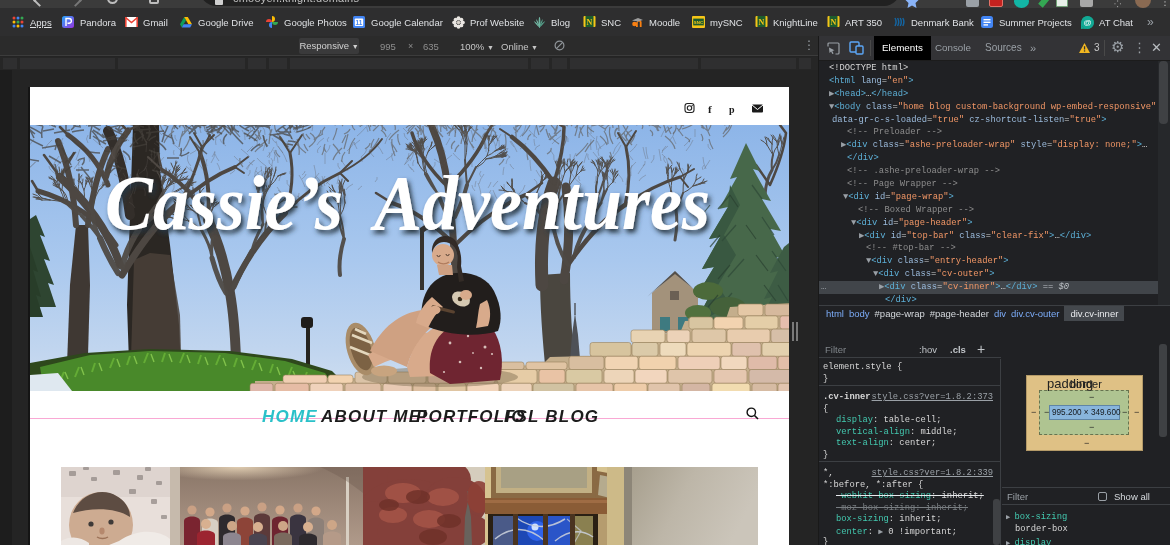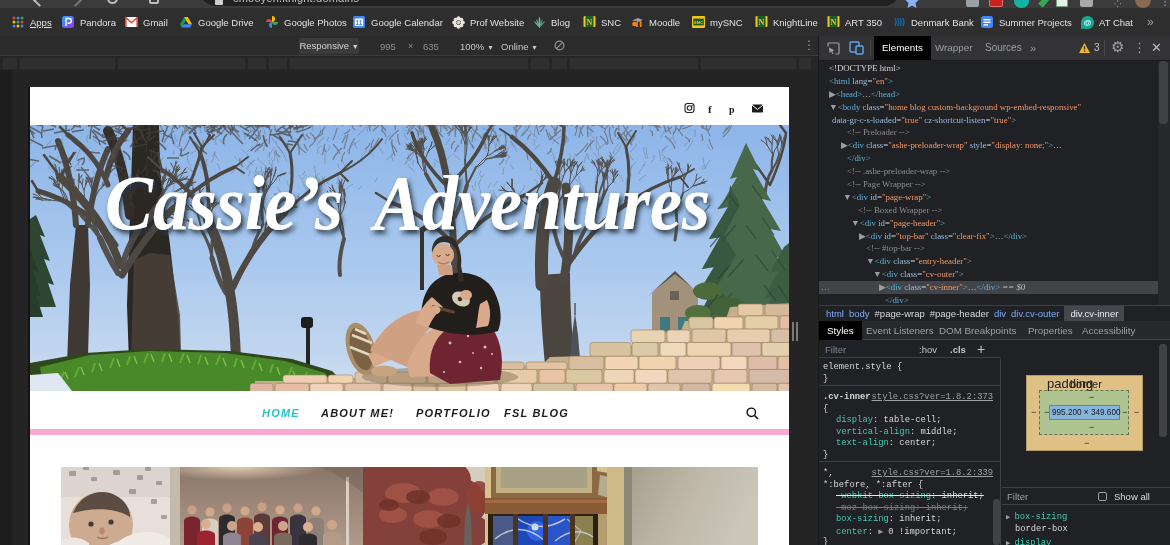--- a/index.html
+++ b/index.html
@@ -188,21 +188,21 @@
     <svg class="abs" style="left:9px;top:6px;" width="13" height="13" viewBox="0 0 13 13">
         <path d="M1 4.5 V2 a1 1 0 0 1 1-1 h9 a1 1 0 0 1 1 1 v9 a1 1 0 0 1 -1 1 H8.5" stroke="#9aa0a6" stroke-width="1.2" fill="none"></path>
         <path d="M2 5.5 L7.5 8.2 L5.3 8.9 L6.6 11.5 L5.3 12.1 L4.1 9.5 L2.5 11Z" fill="#9aa0a6"></path>
       </svg>
     <svg class="abs" style="left:31px;top:5px;" width="15" height="14" viewBox="0 0 15 14">
         <rect x="1" y="1" width="9" height="10" rx="1" stroke="#5ca7f8" stroke-width="1.4" fill="none"></rect>
         <rect x="7" y="5" width="7" height="8" rx="1" stroke="#5ca7f8" stroke-width="1.4" fill="#333336"></rect>
       </svg>
     <div class="abs" style="left:52px;top:4px;width:1px;height:16px;background:#494949;"></div>
     <div class="abs" style="left:56px;top:0px;height:24px;background:#000;color:#fff;font-size:9.8px;line-height:24px;padding:0 8px;">Elements</div>
-    <div class="abs" style="left:117px;top:0px;height:24px;color:#9aa0a6;font-size:9.8px;line-height:24px;">Wrapper</div>
+    <div class="abs" style="left:117px;top:0px;height:24px;color:#9aa0a6;font-size:9.8px;line-height:24px;">Console</div>
     <div class="abs" style="left:167px;top:0px;height:24px;color:#9aa0a6;font-size:10px;line-height:24px;">Sources</div>
     <div class="abs" style="left:212px;top:0px;height:24px;color:#9aa0a6;font-size:11px;line-height:24px;">»</div>
     <svg class="abs" style="left:261px;top:7px;" width="11" height="10" viewBox="0 0 11 10">
         <path d="M5.5 0 L11 10 H0Z" fill="#f2b720"></path>
         <rect x="4.9" y="3.2" width="1.3" height="3.3" fill="#333"></rect>
         <rect x="4.9" y="7.3" width="1.3" height="1.3" fill="#333"></rect>
       </svg>
     <div class="abs" style="left:276px;top:0px;height:24px;color:#c6c6c6;font-size:10px;line-height:24px;">3</div>
     <div class="abs" style="left:286px;top:4px;width:1px;height:16px;background:#494949;"></div>
     <div class="abs" style="left:293px;top:-1px;color:#9aa0a6;font-size:15px;line-height:24px;">⚙</div>
@@ -467,21 +467,21 @@
 
           <path d="M407 140 L409 150 L423 150 L422 140 Z" fill="#cfa183"></path>
         </g>
 
         <g filter="url(#tsh)" fill="#ffffff" font-family="Liberation Serif" font-style="italic" font-weight="bold" font-size="78">
           <text x="75" y="104" textLength="238" lengthAdjust="spacingAndGlyphs">Cassie’s</text>
           <text x="344" y="104" textLength="336" lengthAdjust="spacingAndGlyphs">Adventures</text>
         </g>
       </svg>
 
-      <div class="abs" style="left:0;top:304px;width:759px;height:44px;background:#fff;border-bottom:6px solid #f9a8d4;font-style:italic;font-weight:bold;font-size:11px;letter-spacing:1.2px;color:#1c1c1c;">
+      <div class="abs" style="left:0;top:304px;width:759px;height:28px;background:#fff;border-bottom:1px solid #f9a8d4;font-style:italic;font-weight:bold;font-size:17px;letter-spacing:1.2px;color:#1c1c1c;">
         <span class="abs" style="left:232px;top:16px;color:#2bc1c9;">HOME</span>
         <span class="abs" style="left:291px;top:16px;">ABOUT ME!</span>
         <span class="abs" style="left:386px;top:16px;">PORTFOLIO</span>
         <span class="abs" style="left:474px;top:16px;">FSL BLOG</span>
         <svg class="abs" style="left:716px;top:16px;" width="13" height="13" viewBox="0 0 13 13">
             <circle cx="5.3" cy="5.3" r="4.2" stroke="#111" stroke-width="1.4" fill="none"></circle>
             <line x1="8.5" y1="8.5" x2="12" y2="12" stroke="#111" stroke-width="1.6"></line>
           </svg>
       </div>
 
@@ -628,21 +628,21 @@
           <rect width="8" height="78" fill="#8d8678"></rect>
         </svg>
       </div>
     </div>
   </div>
   <div class="abs" style="left:818px;top:36px;width:1px;height:509px;background:#191919;"></div>
   <div class="abs" style="left:792px;top:322px;width:2px;height:19px;background:#7a7a7a;"></div>
   <div class="abs" style="left:796px;top:322px;width:2px;height:19px;background:#7a7a7a;"></div>
   <div id="devtools" class="abs">
 
-    <div class="abs" style="left:0;top:1px;width:351px;font-family:Liberation Serif, serif;">
+    <div class="abs" style="left:0;top:1px;width:351px;">
       <div class="tl" style="padding-left:10px;"><span class="pln">&lt;!DOCTYPE html&gt;</span></div>
       <div class="tl" style="padding-left:10px;"><span class="tag">&lt;html</span> <span class="atn">lang</span><span class="pln">=</span><span class="atv">"en"</span><span class="tag">&gt;</span></div>
       <div class="tl" style="padding-left:10px;"><span class="arr">▶</span><span class="tag">&lt;head&gt;</span><span class="pln">…</span><span class="tag">&lt;/head&gt;</span></div>
       <div class="tl" style="padding-left:10px;"><span class="arr">▼</span><span class="tag">&lt;body</span> <span class="atn">class</span><span class="pln">=</span><span class="atv">"home blog custom-background wp-embed-responsive"</span></div>
       <div class="tl" style="padding-left:13px;"><span class="atn">data-gr-c-s-loaded</span><span class="pln">=</span><span class="atv">"true"</span> <span class="atn">cz-shortcut-listen</span><span class="pln">=</span><span class="atv">"true"</span><span class="tag">&gt;</span></div>
       <div class="tl" style="padding-left:28px;"><span class="cmt">&lt;!-- Preloader --&gt;</span></div>
       <div class="tl" style="padding-left:22px;"><span class="arr">▶</span><span class="tag">&lt;div</span> <span class="atn">class</span><span class="pln">=</span><span class="atv">"ashe-preloader-wrap"</span> <span class="atn">style</span><span class="pln">=</span><span class="atv">"display: none;"</span><span class="tag">&gt;</span><span class="pln">…</span></div>
       <div class="tl" style="padding-left:28px;"><span class="tag">&lt;/div&gt;</span></div>
       <div class="tl" style="padding-left:28px;"><span class="cmt">&lt;!-- .ashe-preloader-wrap --&gt;</span></div>
       <div class="tl" style="padding-left:28px;"><span class="cmt">&lt;!-- Page Wrapper --&gt;</span></div>
@@ -657,27 +657,20 @@
       <div class="tl" style="padding-left:66px;"><span class="tag">&lt;/div&gt;</span></div>
     </div>
 
     <div class="abs" style="left:339px;top:0;width:12px;height:244px;background:#26282b;"></div>
     <div class="abs" style="left:340px;top:0;width:9px;height:63px;background:#3f4144;border-radius:4px;"></div>
 
     <div class="abs sans" style="left:0;top:244px;width:351px;height:15px;background:#202124;border-top:1px solid #3c3f43;font-size:9.5px;line-height:15px;color:#99c3ff;white-space:nowrap;">
       <span style="margin-left:7px;color:#7cacf8;">html</span><span style="margin-left:5px;color:#7cacf8;">body</span><span style="margin-left:5px;color:#d5d9dd;">#page-wrap</span><span style="margin-left:5px;color:#d5d9dd;">#page-header</span><span style="margin-left:5px;color:#7cacf8;">div</span><span style="margin-left:5px;color:#7cacf8;">div.cv-outer</span><span style="display:inline-block;margin-left:5px;background:#44484d;color:#e8eaed;padding:0 6px;">div.cv-inner</span>
     </div>
 
-    <div class="abs sans" style="left:0;top:260px;width:351px;height:19px;background:#28292c;border-bottom:1px solid #3c3f43;font-size:9.8px;line-height:19px;color:#9aa0a6;white-space:nowrap;">
-      <span class="abs" style="left:0px;top:0;background:#000;color:#fff;padding:0 8px;">Styles</span>
-      <span class="abs" style="left:47px;top:0;">Event Listeners</span>
-      <span class="abs" style="left:120px;top:0;">DOM Breakpoints</span>
-      <span class="abs" style="left:209px;top:0;">Properties</span>
-      <span class="abs" style="left:263px;top:0;">Accessibility</span>
-    </div>
 
     <div class="abs sans" style="left:0;top:280px;width:182px;height:17px;border-bottom:1px solid #3c3f43;font-size:9.5px;line-height:17px;color:#80868b;">
       <span style="margin-left:6px;">Filter</span>
       <span class="abs" style="left:100px;color:#c0c4c8;font-weight:normal;">:hov</span>
       <span class="abs" style="left:131px;color:#c0c4c8;font-weight:bold;">.cls</span>
       <span class="abs" style="left:158px;color:#c0c4c8;font-size:14px;">+</span>
     </div>
 
     <div class="abs" style="left:0;top:298px;width:182px;height:186px;border-right:1px solid #3c3f43;font-size:8.8px;">
       <div class="tl" style="height:11.5px;line-height:11.5px;padding-left:4px;margin-top:3px;"><span class="val">element.style {</span></div>

